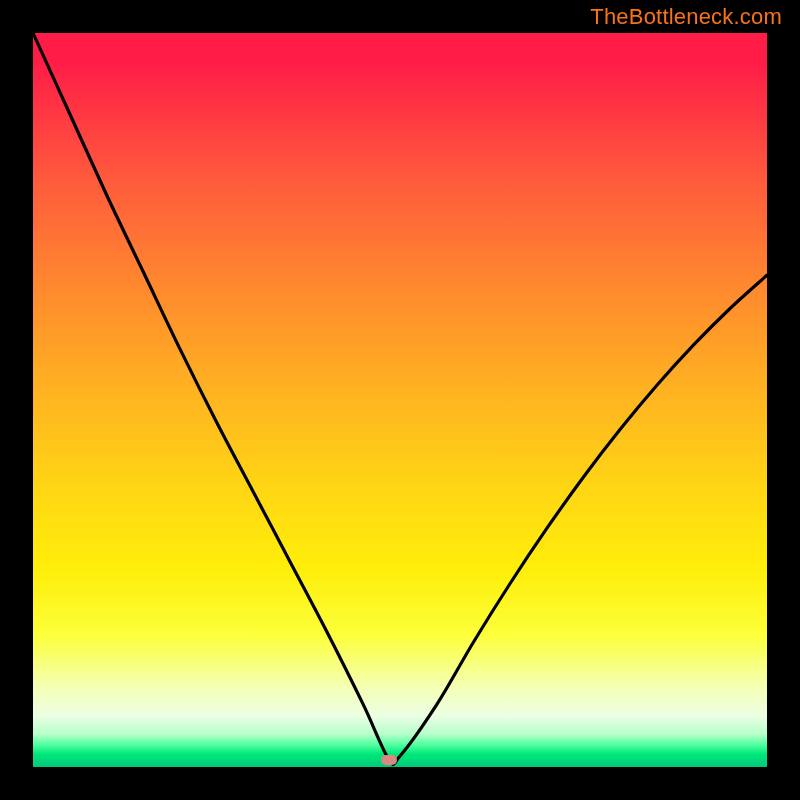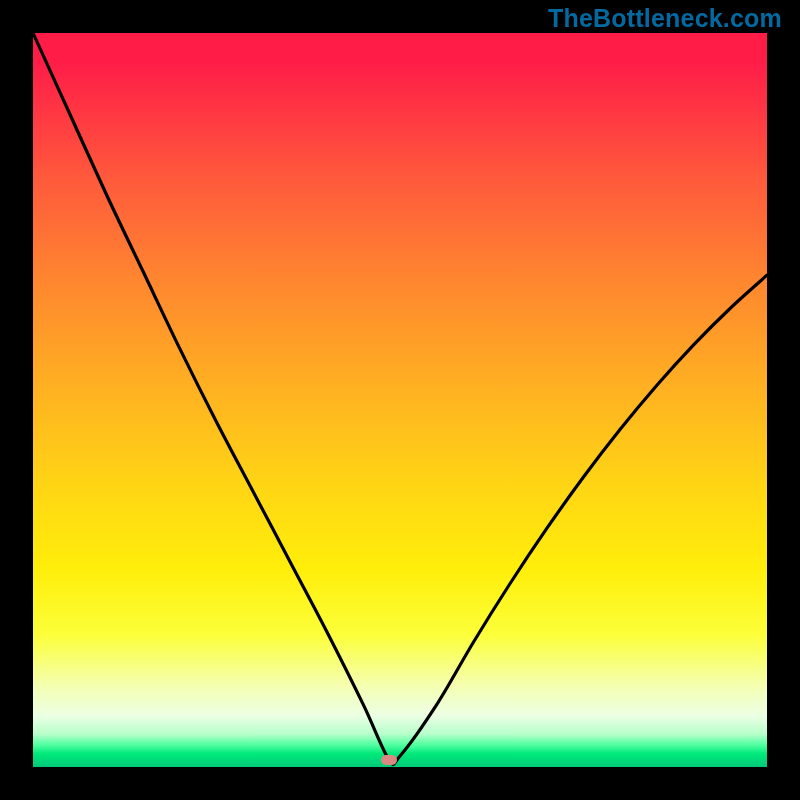--- a/index.html
+++ b/index.html
@@ -13,23 +13,23 @@
   .chart-wrap {
     position: relative;
     width: 800px;
     height: 800px;
     background: #000;
   }
   .watermark {
     position: absolute;
     top: 4px;
     right: 18px;
-    color: #0369a1;
-    font-size: 25px;
-    font-weight: 700;
+    color: #f97316;
+    font-size: 22px;
+    font-weight: 400;
     letter-spacing: 0.2px;
     z-index: 10;
   }
   .plot-area {
     position: absolute;
     left: 33px;
     top: 33px;
     width: 734px;
     height: 734px;
     overflow: hidden;

